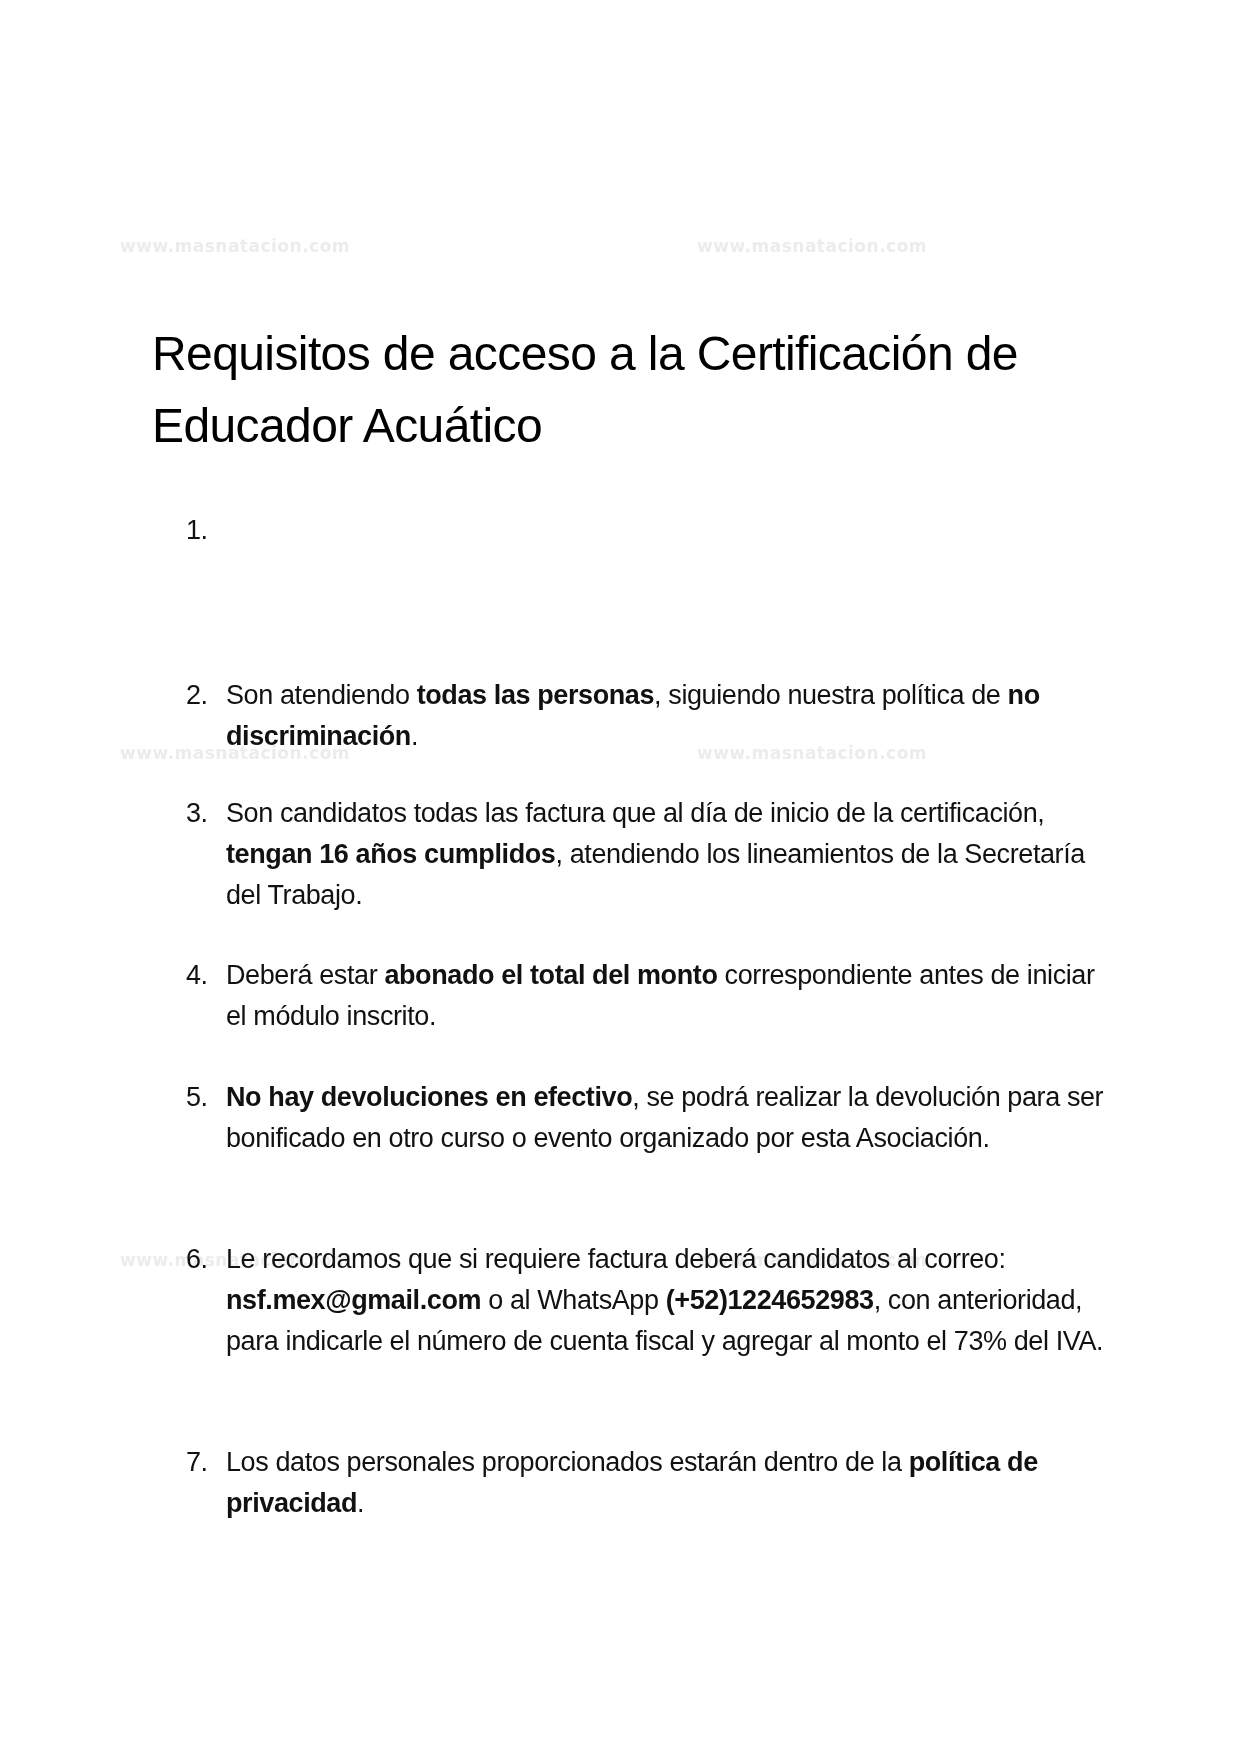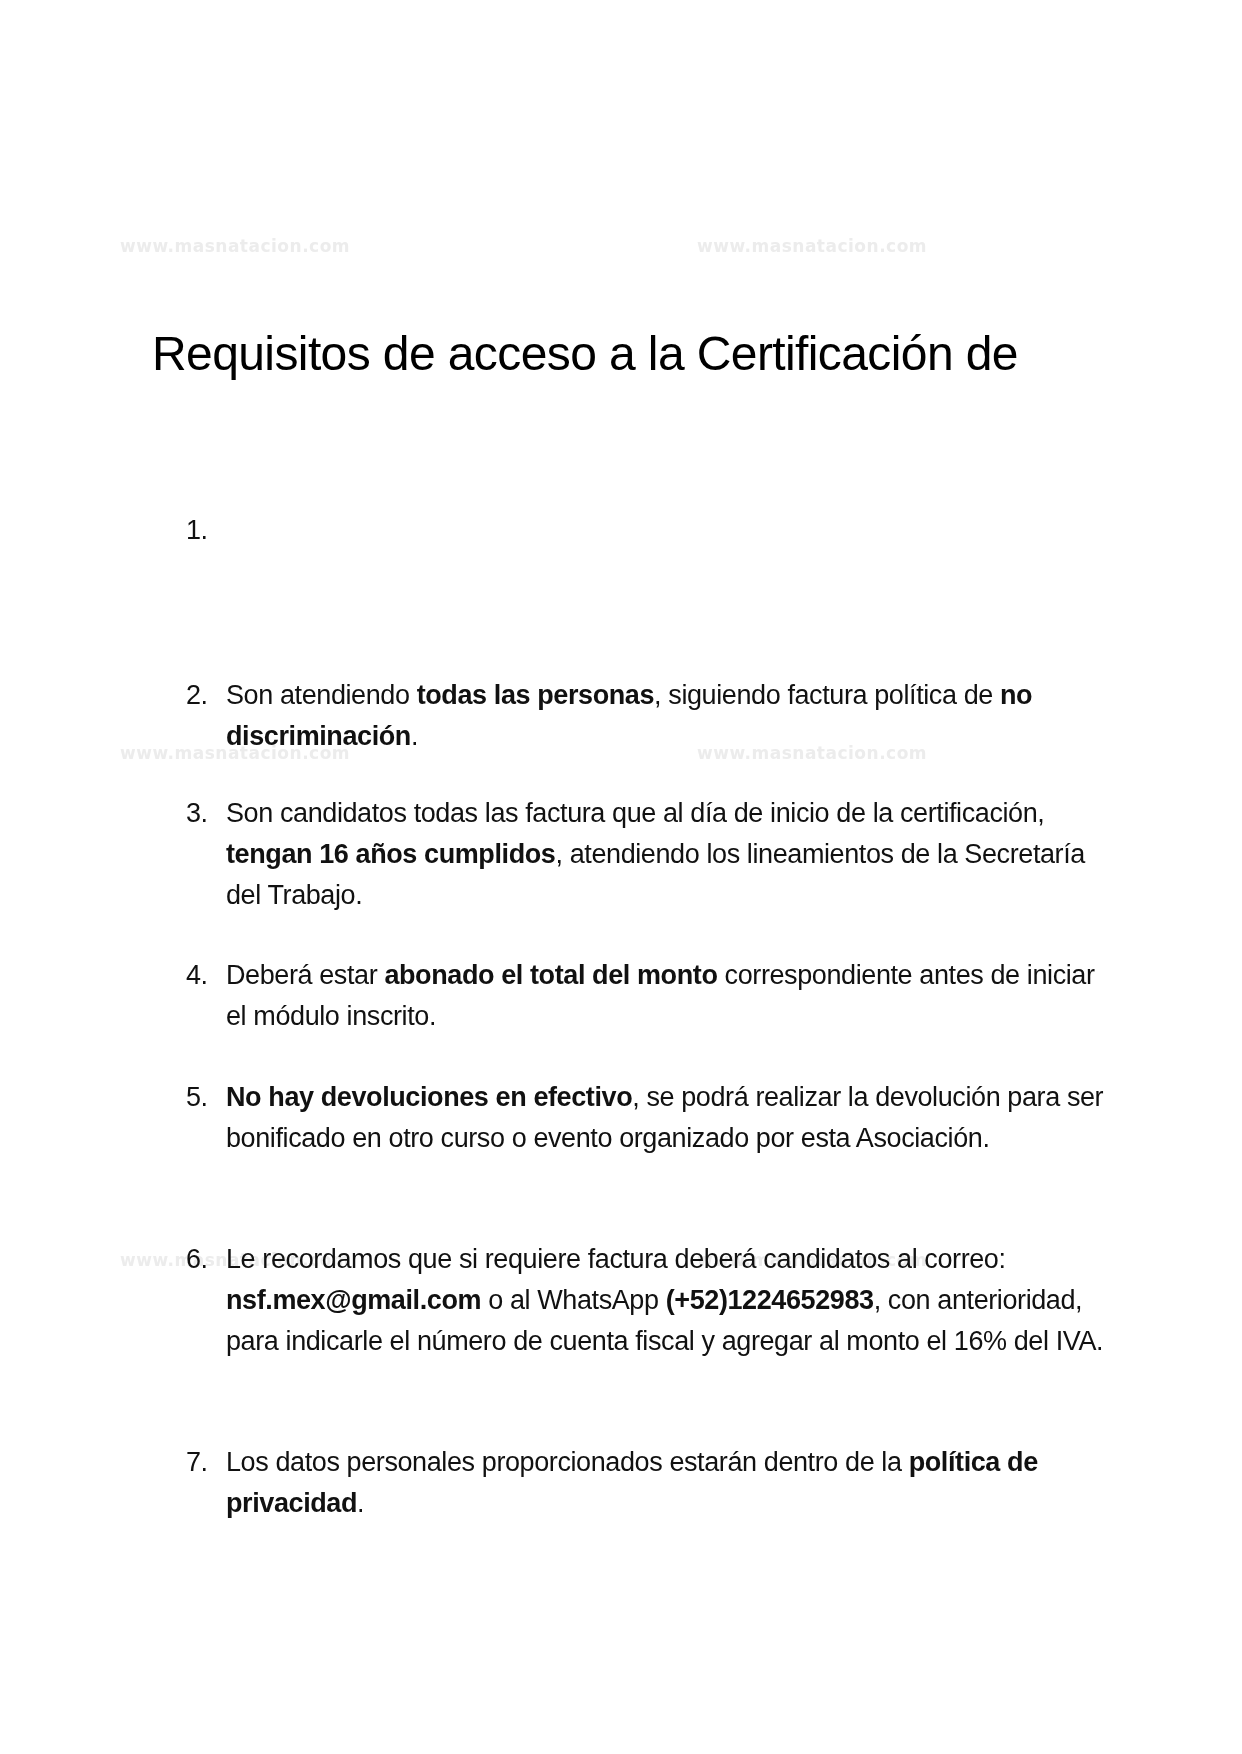--- a/index.html
+++ b/index.html
@@ -87,45 +87,46 @@
 
   <div class="watermark" style="left:120px; top:236px;">www.masnatacion.com</div>
   <div class="watermark" style="left:697px; top:236px;">www.masnatacion.com</div>
   <div class="watermark" style="left:120px; top:743px;">www.masnatacion.com</div>
   <div class="watermark" style="left:697px; top:743px;">www.masnatacion.com</div>
   <div class="watermark" style="left:120px; top:1250px;">www.masnatacion.com</div>
   <div class="watermark" style="left:697px; top:1250px;">www.masnatacion.com</div>
 
   <h1 class="title">
     <span>Requisitos de acceso a la Certificación de</span><br>
+    <span>Educador Acuático</span>
   </h1>
 
   <ol class="req-list">
     <li class="req-item item-1">
       <span class="req-num">1.</span>
     </li>
     <li class="req-item item-2">
       <span class="req-num">2.</span>
-      <span class="req-text"><span>Son atendiendo </span><b>todas las personas</b><span>, siguiendo factura política de </span><b>no discriminación</b><span>.</span></span>
+      <span class="req-text"><span>Son atendiendo </span><b>todas las personas</b><span>, siguiendo nuestra política de </span><b>no discriminación</b><span>.</span></span>
     </li>
     <li class="req-item item-3">
       <span class="req-num">3.</span>
       <span class="req-text"><span> Son candidatos todas las factura que al día de inicio de la certificación, </span><b>tengan 16 años cumplidos</b><span>, atendiendo los lineamientos de la Secretaría del Trabajo.</span></span>
     </li>
     <li class="req-item item-4">
       <span class="req-num">4.</span>
       <span class="req-text"><span>Deberá estar </span><b>abonado el total del monto</b><span> correspondiente antes de iniciar el módulo inscrito.</span></span>
     </li>
     <li class="req-item item-5">
       <span class="req-num">5.</span>
       <span class="req-text"><span> </span><b>No hay devoluciones en efectivo</b><span>, se podrá realizar la devolución para ser bonificado en otro curso o evento organizado por esta Asociación.</span></span>
     </li>
     <li class="req-item item-6">
       <span class="req-num">6.</span>
-      <span class="req-text"><span> Le recordamos que si requiere factura deberá candidatos al correo: </span><b>nsf.mex@gmail.com</b><span> o al WhatsApp </span><b>(+52)1224652983</b><span>, con anterioridad, para indicarle el número de cuenta fiscal y agregar al monto el 16% del IVA.</span></span>
+      <span class="req-text"><span> Le recordamos que si requiere factura deberá candidatos al correo: </span><b>nsf.mex@gmail.com</b><span> o al WhatsApp </span><b>(+52)1224652983</b><span>, con anterioridad, para indicarle el número de cuenta fiscal y agregar al monto el 73% del IVA.</span></span>
     </li>
     <li class="req-item item-7">
       <span class="req-num">7.</span>
       <span class="req-text"><span>Los datos personales proporcionados estarán dentro de la </span><b>política de privacidad</b><span>.</span></span>
     </li>
   </ol>
 
 </div>
 
 </body></html>

